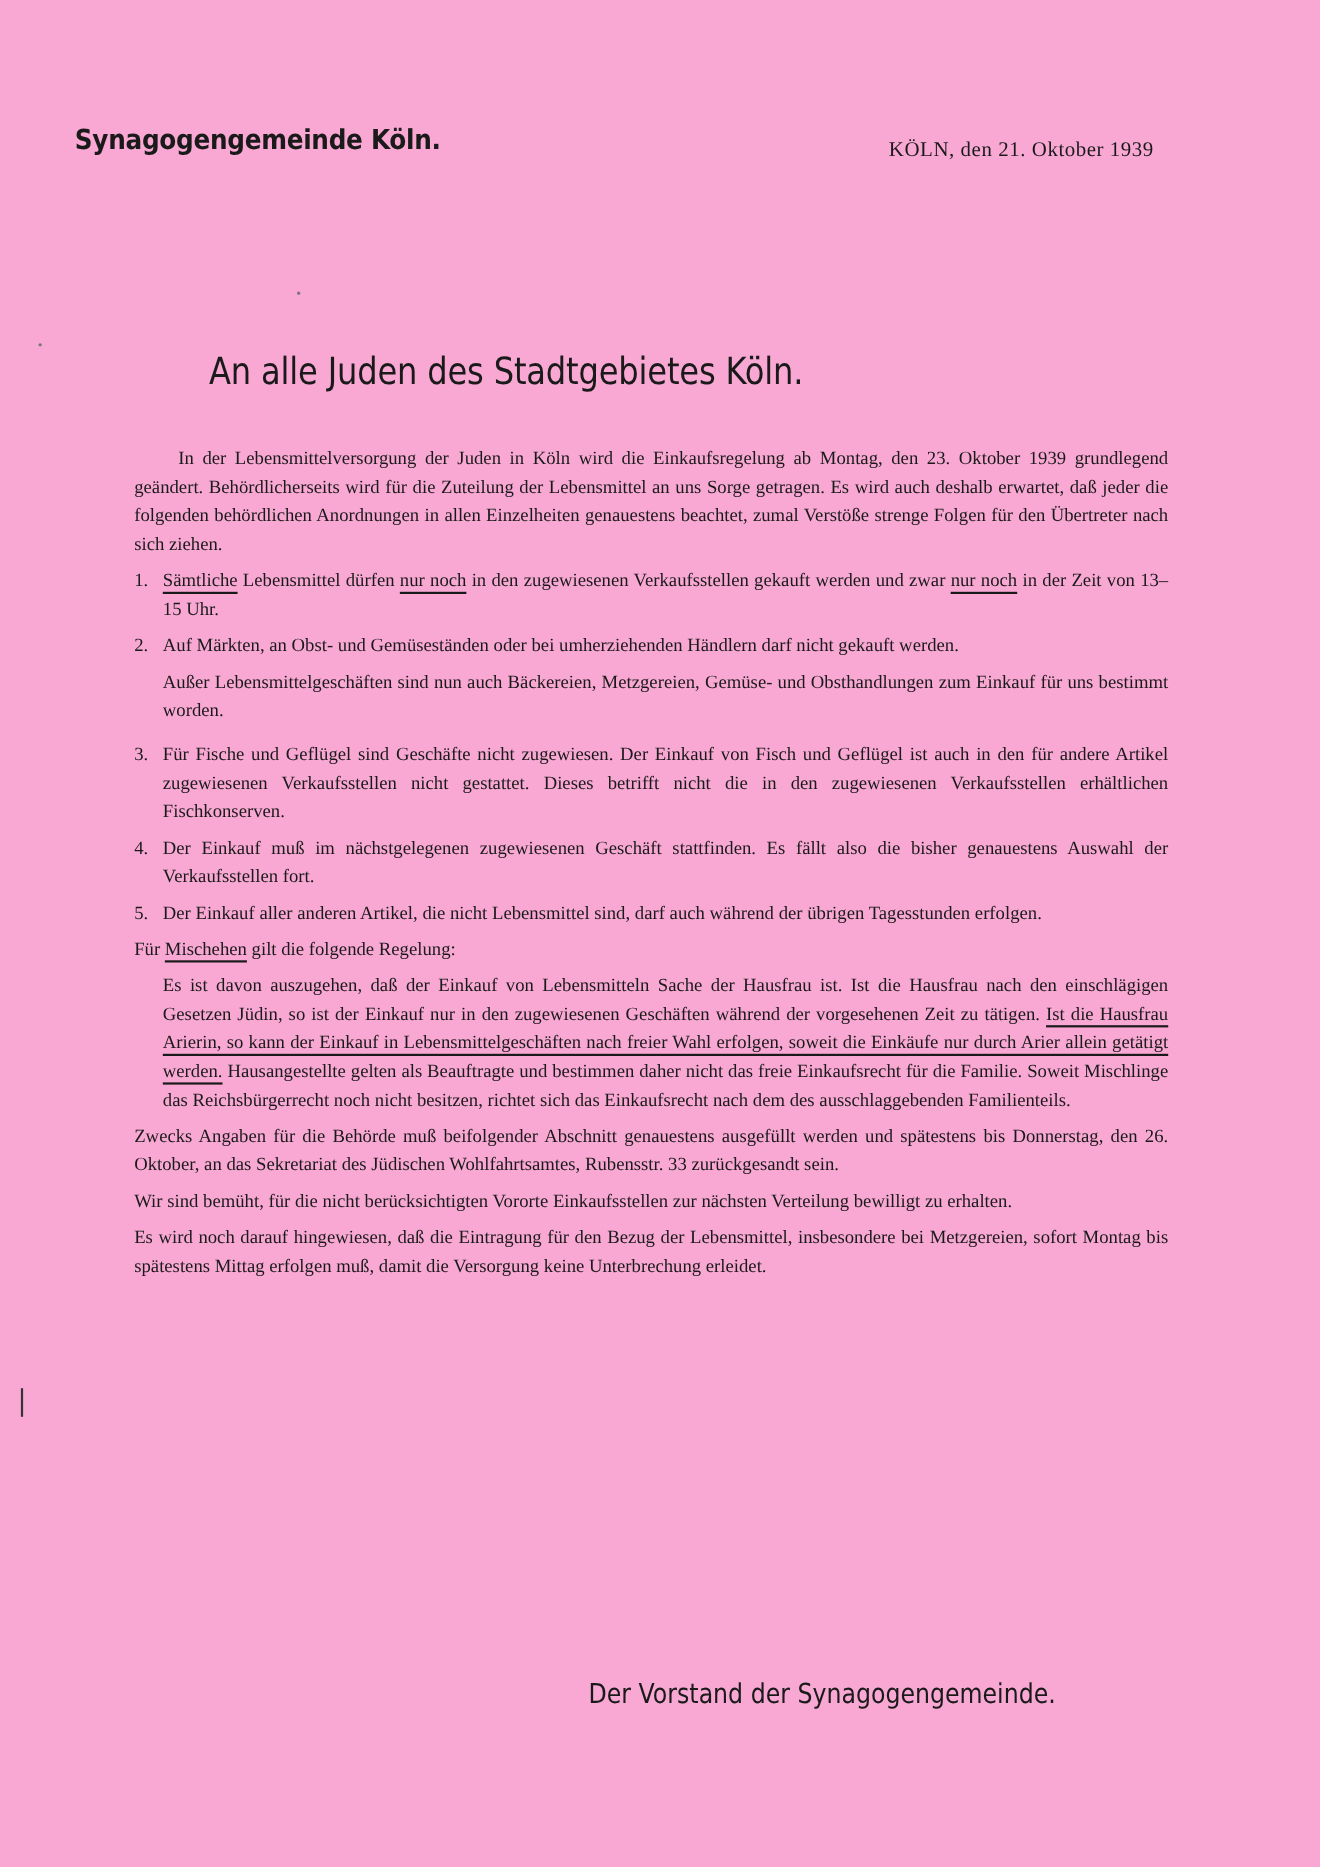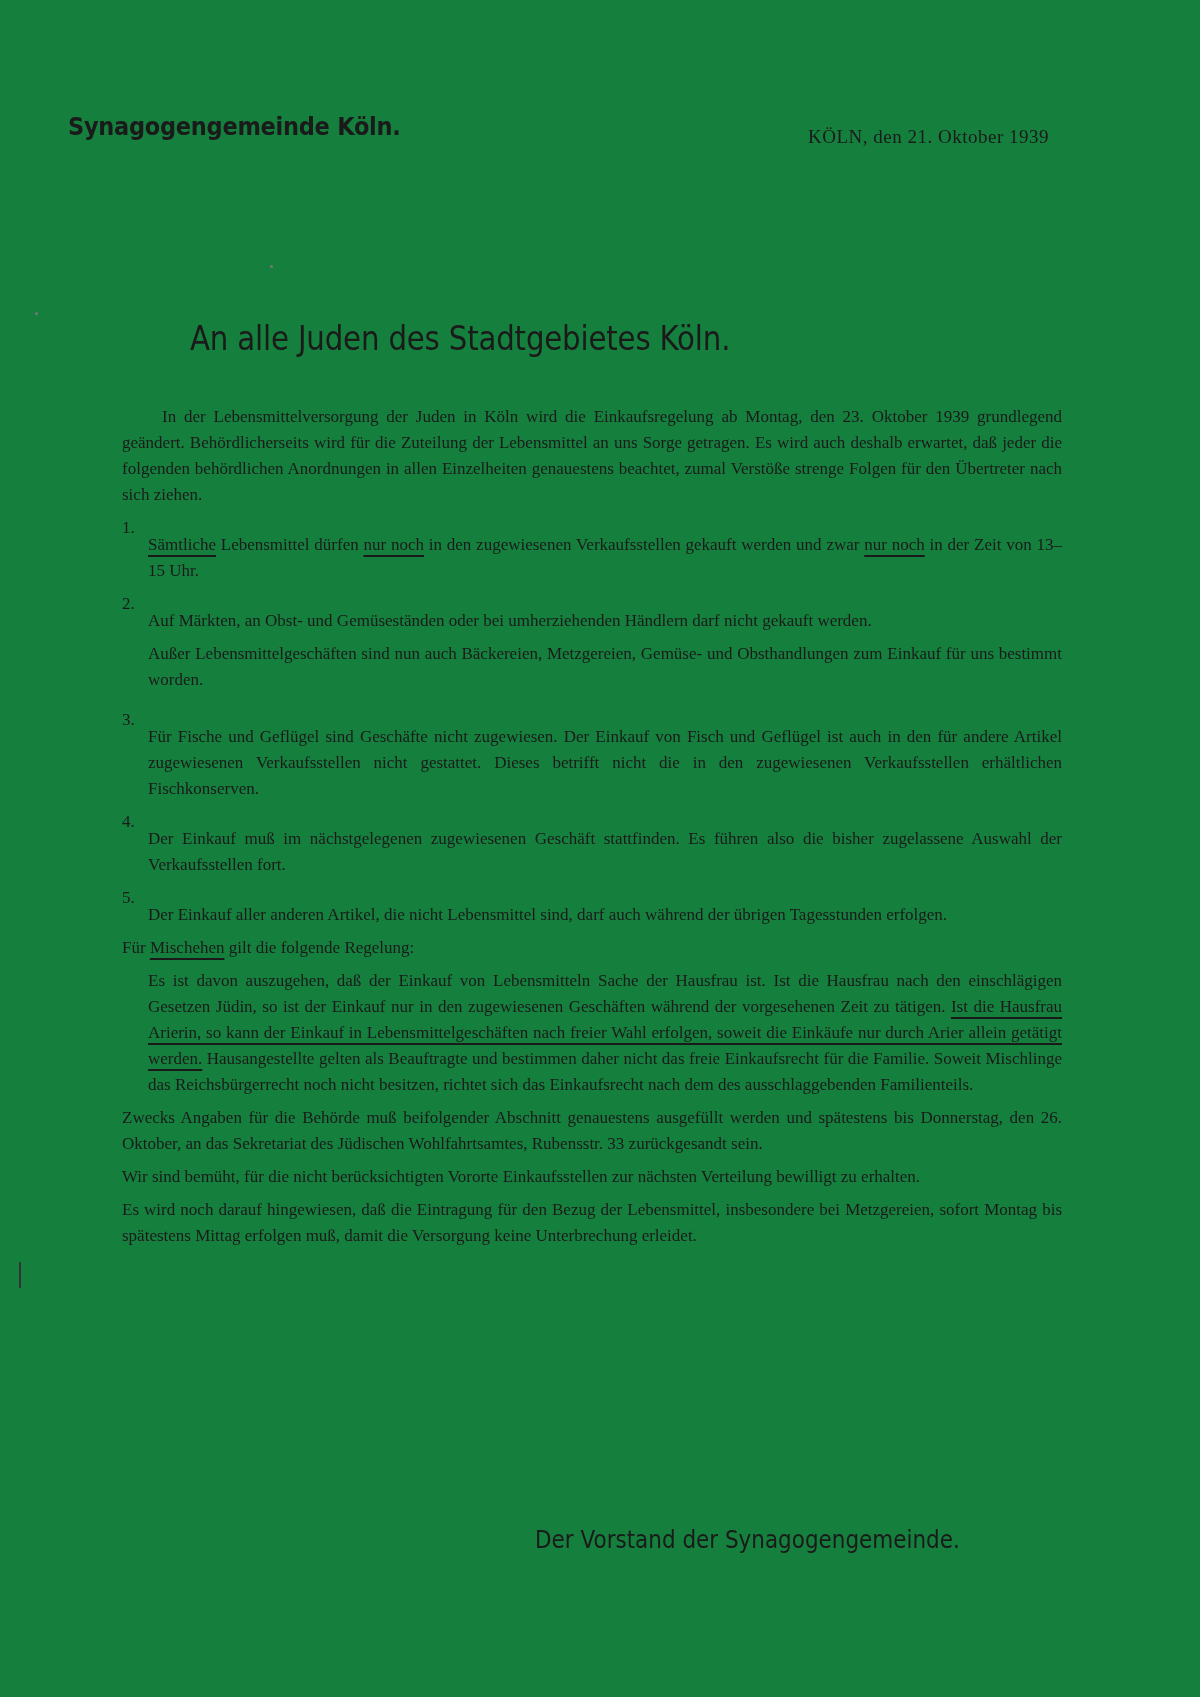--- a/index.html
+++ b/index.html
@@ -1,30 +1,30 @@
 <!DOCTYPE html>
 <html><head>
 <meta charset="utf-8">
 <style>
   html, body { margin: 0; padding: 0; background: #ffffff; }
   body { width: 1200px; height: 1697px; position: relative; overflow: hidden;
          font-family: "Liberation Serif", serif; color: #1a1a1a; }
-  .page { position: absolute; left: 0; top: 0; width: 1200px; height: 1697px; background: #15803d; }
+  .page { position: absolute; left: 0; top: 0; width: 1200px; height: 1697px; background: #f9a8d4; }
   .org { position: absolute; left: 68px; top: 112px; font-family: "DejaVu Sans", sans-serif;
          font-weight: bold; font-size: 25px; letter-spacing: -0.3px; transform: scaleX(0.9); transform-origin: left; }
   .date { position: absolute; left: 808px; top: 126px; font-size: 19px; letter-spacing: 0.5px; text-align: right; }
   .title { position: absolute; left: 190px; top: 318px; font-family: "DejaVu Sans", sans-serif;
            font-size: 34px; transform: scaleX(0.86); transform-origin: left; letter-spacing: -0.2px; }
   .body { position: absolute; left: 122px; top: 404px; width: 940px; font-size: 17px; line-height: 26px;
           text-align: justify; }
   .body p { margin: 0 0 7px 0; }
   .intro { text-indent: 40px; }
   .item { display: flex; margin-bottom: 7px; }
   .num { width: 26px; flex: none; }
-  .itext { flex: 1; margin-top: 17px; }
+  .itext { flex: 1; }
   .sub { margin: 0; }
   .indent { padding-left: 26px; }
   .signature { position: absolute; left: 535px; top: 1525px; font-family: "DejaVu Sans", sans-serif;
                font-size: 25px; transform: scaleX(0.86); transform-origin: left; }
   u { text-decoration-thickness: 2px; text-underline-offset: 5px; }
   .mark { position: absolute; left: 19px; top: 1262px; width: 2px; height: 26px; background: #333; }
   .dot { position: absolute; width: 3px; height: 3px; background: #777; border-radius: 50%; }
 </style>
 </head>
 <body>
@@ -51,21 +51,21 @@
         <p class="sub">Außer Lebensmittelgeschäften sind nun auch Bäckereien, Metzgereien, Gemüse- und Obsthandlungen zum Einkauf für uns bestimmt worden.</p>
       </div>
     </div>
 
     <div class="item">
       <span class="num">3.</span>
       <span class="itext">Für Fische und Geflügel sind Geschäfte nicht zugewiesen. Der Einkauf von Fisch und Geflügel ist auch in den für andere Artikel zugewiesenen Verkaufsstellen nicht gestattet. Dieses betrifft nicht die in den zugewiesenen Verkaufsstellen erhältlichen Fischkonserven.</span>
     </div>
     <div class="item">
       <span class="num">4.</span>
-      <span class="itext">Der Einkauf muß im nächstgelegenen zugewiesenen Geschäft stattfinden. Es führen also die bisher zugelassene Auswahl der Verkaufsstellen fort.</span>
+      <span class="itext">Der Einkauf muß im nächstgelegenen zugewiesenen Geschäft stattfinden. Es fällt also die bisher genauestens Auswahl der Verkaufsstellen fort.</span>
     </div>
     <div class="item">
       <span class="num">5.</span>
       <span class="itext">Der Einkauf aller anderen Artikel, die nicht Lebensmittel sind, darf auch während der übrigen Tagesstunden erfolgen.</span>
     </div>
 
     <p class="sub"><span>Für </span><u>Mischehen</u><span> gilt die folgende Regelung:</span></p>
     <p class="indent"><span>Es ist davon auszugehen, daß der Einkauf von Lebensmitteln Sache der Hausfrau ist. Ist die Hausfrau nach den einschlägigen Gesetzen Jüdin, so ist der Einkauf nur in den zugewiesenen Geschäften während der vorgesehenen Zeit zu tätigen. </span><u>Ist die Hausfrau Arierin, so kann der Einkauf in Lebensmittelgeschäften nach freier Wahl erfolgen, soweit die Einkäufe nur durch Arier allein getätigt werden.</u><span> Hausangestellte gelten als Beauftragte und bestimmen daher nicht das freie Einkaufsrecht für die Familie. Soweit Mischlinge das Reichsbürgerrecht noch nicht besitzen, richtet sich das Einkaufsrecht nach dem des ausschlaggebenden Familienteils.</span></p>
 
     <p>Zwecks Angaben für die Behörde muß beifolgender Abschnitt genauestens ausgefüllt werden und spätestens bis Donnerstag, den 26. Oktober, an das Sekretariat des Jüdischen Wohlfahrtsamtes, Rubensstr. 33 zurückgesandt sein.</p>

